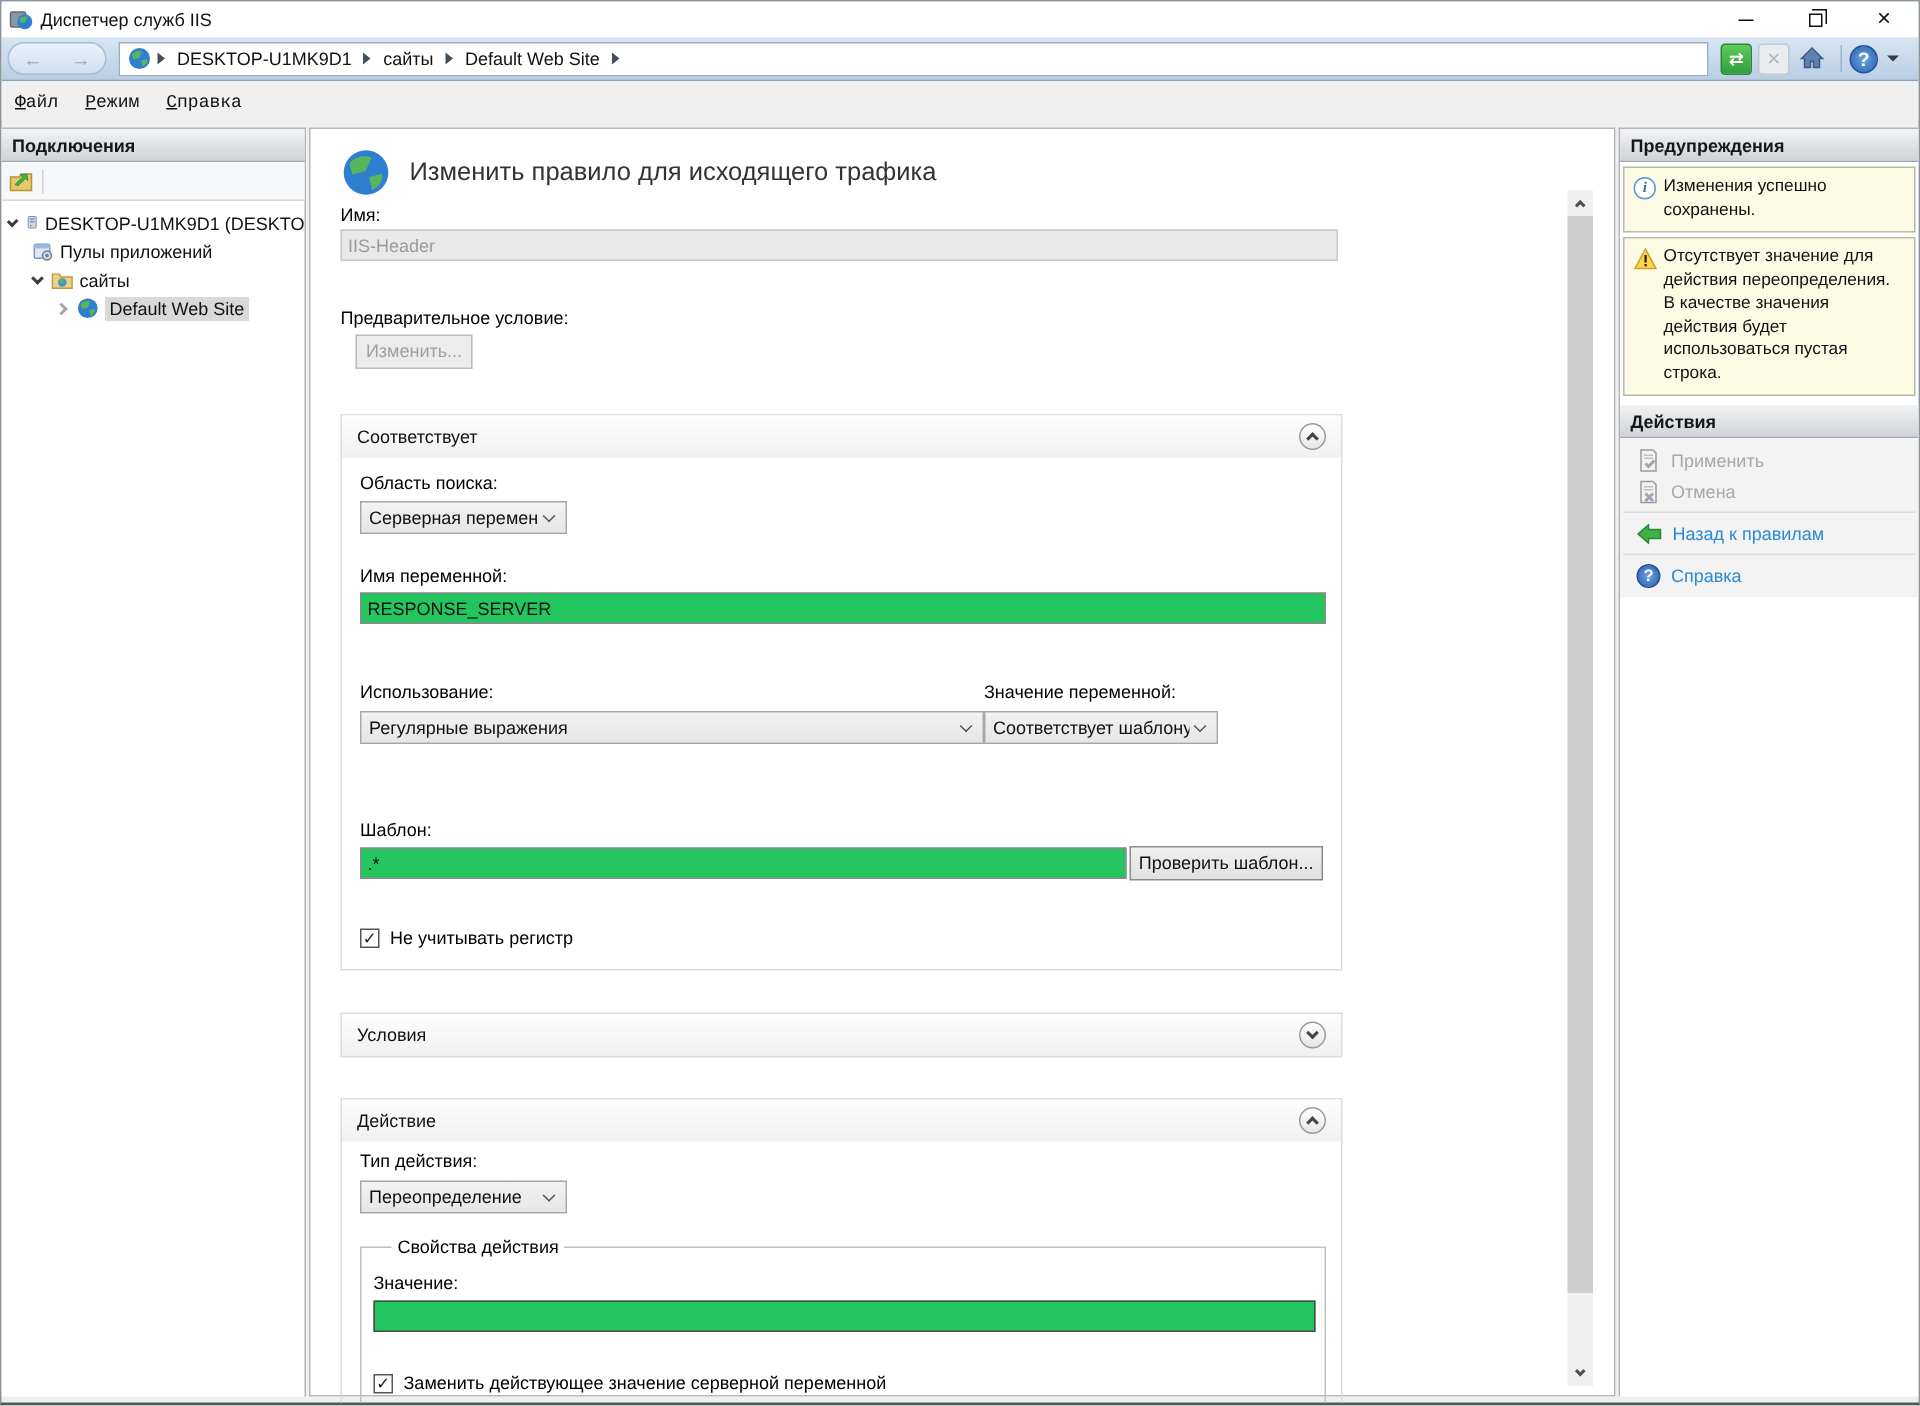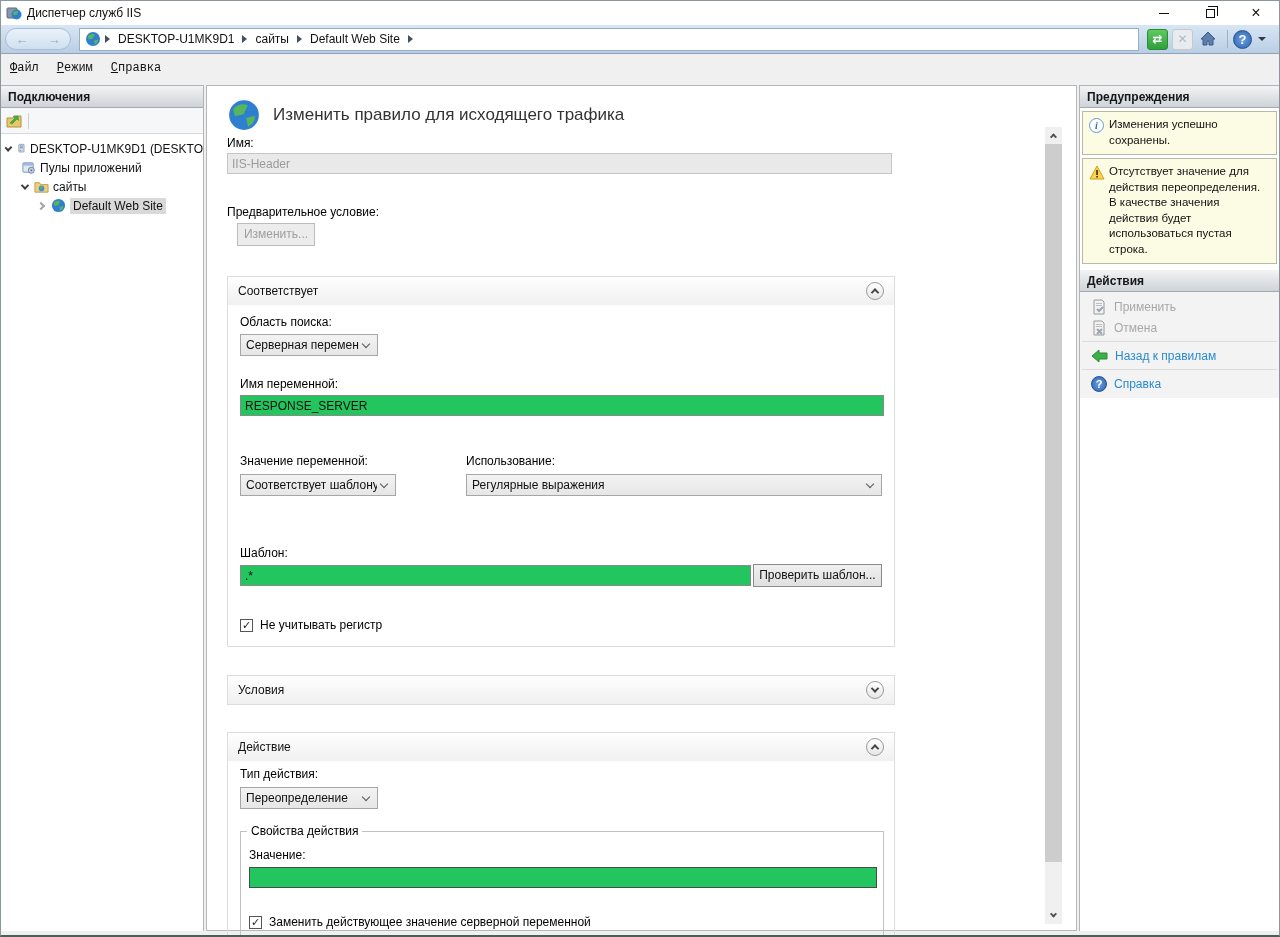--- a/index.html
+++ b/index.html
@@ -67,21 +67,21 @@
   .sect-head { height:28px; display:flex; align-items:center; background:linear-gradient(#fefefe,#f0f0f0); padding:0 10px; font-size:12px; color:#111; }
   .sect-head .sflex { flex:1; }
   .circbtn { width:18px; height:18px; border:1px solid #9a9a9a; border-radius:50%; background:linear-gradient(#fff,#e6e6e6); display:flex; align-items:center; justify-content:center; }
   .circbtn .chevx { width:6px; height:6px; border-right:2px solid #444; border-bottom:2px solid #444; }
   .chevx.up { transform:rotate(-135deg) translate(-1px,-1px); }
   .chevx.dn { transform:rotate(45deg) translate(-1px,-1px); }
   .sect-body { padding:6px 12px 14px 12px; }
   .cbrow { display:flex; align-items:center; }
   .cbox { width:13px; height:13px; border:1px solid #555; background:#fff; display:flex; align-items:center; justify-content:center; font-size:11px; color:#1c1c1c; margin-right:7px; }
   .gbox { border:1px solid #c0c0c0; position:relative; padding:14px 8px 26px 8px; }
-  .gbox .legend { position:absolute; top:-8px; left:6px; background:#fff; padding:0 4px; font-size:12px; color:#000; }
+  .gbox .legend { position:absolute; top:-8px; left:20px; background:#fff; padding:0 4px; font-size:12px; color:#000; }
 
   
   .sb { position:absolute; right:14px; top:41px; width:17px; height:797px; background:#f0f0f0; }
   .sb-btn { position:absolute; left:0; width:17px; height:17px; display:flex; align-items:center; justify-content:center; }
   .sb-btn .chev { border-color:#505050; width:5px; height:5px; }
   .sb-up { top:0; } .sb-dn { bottom:0; }
   .sb-thumb { position:absolute; left:0; top:17px; width:17px; height:718px; background:#cdcdcd; }
 
   
   .panel-right { position:absolute; left:1078px; top:84px; width:201px; height:846px; background:#fff; border-left:1px solid #b4b4b4; border-top:1px solid #b4b4b4; border-right:1px solid #b4b4b4; }
@@ -247,31 +247,31 @@
           <label class="flabel" style="margin-top:4px;">Область поиска:</label>
           <div class="combo" style="width:138px; margin-top:5px;">
             <span class="cflex">Серверная переменн</span>
             <span class="dd"></span>
           </div>
 
           <label class="flabel" style="margin-top:21px;">Имя переменной:</label>
           <input class="tbox" style="margin-top: 4px; width: 644px;" value="RESPONSE_SERVER">
 
           <div style="display:flex; margin-top:38px;">
+            <div style="flex:1;">
+              <label class="flabel">Использование:</label>
+              <div class="combo" style="width:416px; margin-top:6px;">
+                <span class="cflex">Регулярные выражения</span>
+                <span class="dd"></span>
+              </div>
+            </div>
             <div style="width:228px;">
               <label class="flabel">Значение переменной:</label>
               <div class="combo" style="width:156px; margin-top:6px;">
                 <span class="cflex">Соответствует шаблону</span>
-                <span class="dd"></span>
-              </div>
-            </div>
-            <div style="flex:1;">
-              <label class="flabel">Использование:</label>
-              <div class="combo" style="width:416px; margin-top:6px;">
-                <span class="cflex">Регулярные выражения</span>
                 <span class="dd"></span>
               </div>
             </div>
           </div>
 
           <label class="flabel" style="margin-top:50px;">Шаблон:</label>
           <div style="display:flex; margin-top:4px; align-items:center;">
             <input class="tbox" style="width: 514px;" value=".*">
             <div class="btn" style="width:130px; margin-left:2px;">Проверить шаблон...</div>
           </div>

